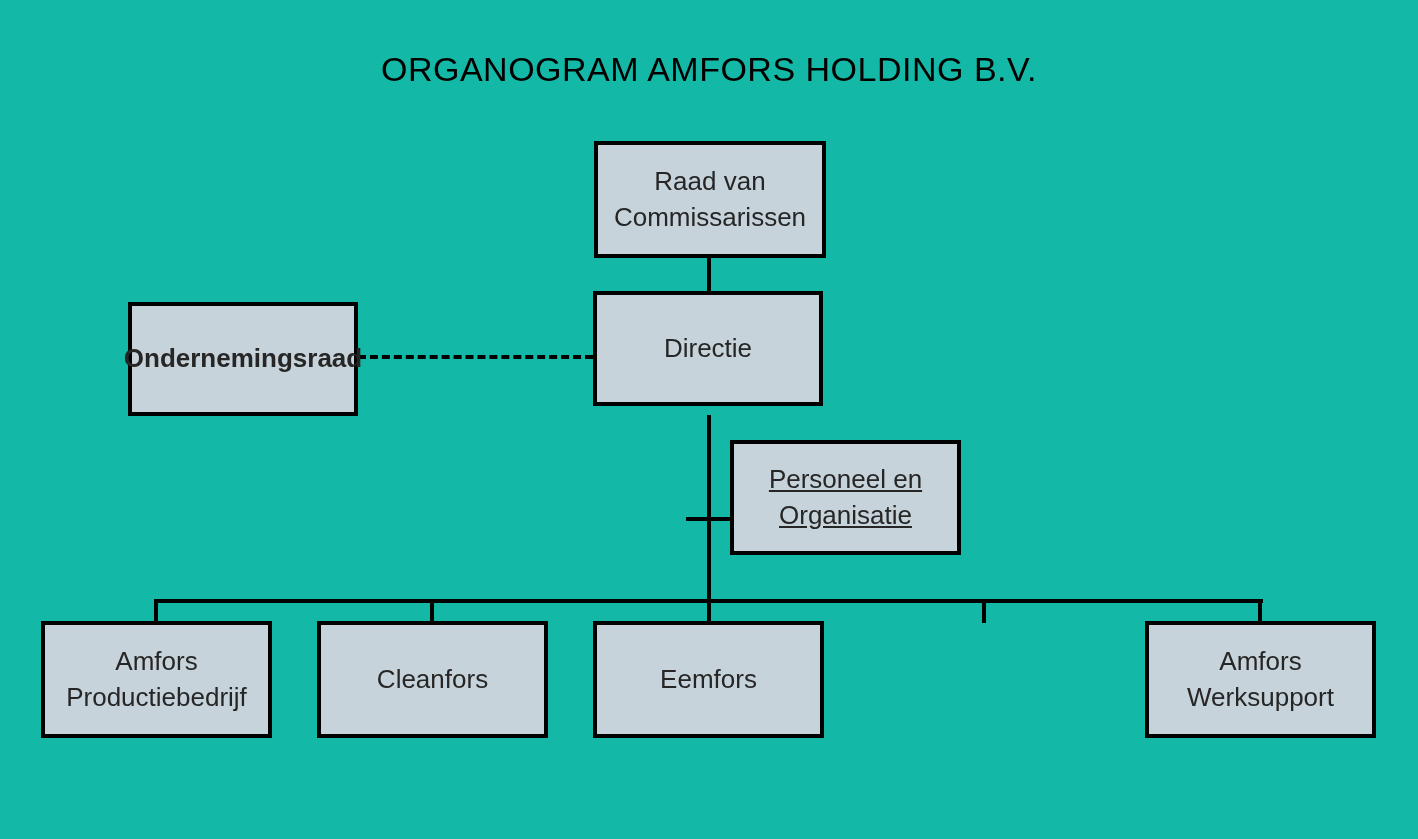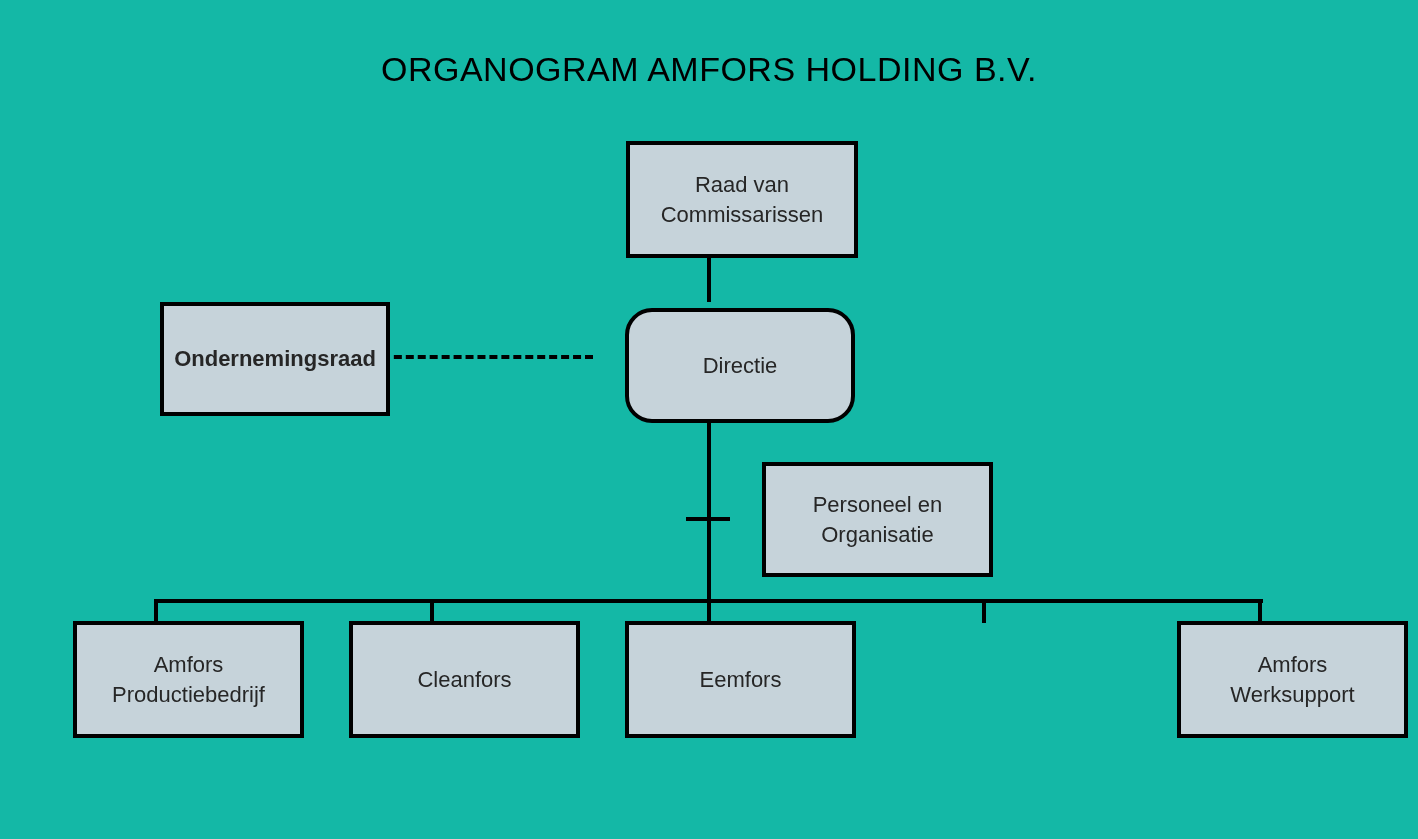--- a/index.html
+++ b/index.html
@@ -29,42 +29,41 @@
   .node {
     position: absolute;
     box-sizing: border-box;
     background: #c6d3da;
     border: 4px solid #000000;
     color: #262626;
     display: flex;
     align-items: center;
     justify-content: center;
     text-align: center;
-    font-size: 22px;
+    font-size: 26px;
     line-height: 1.36;
     white-space: pre-line;
-    margin-left: 32px;
   }
   .conn {
     position: absolute;
     background: #000000;
   }
   .conn-dashed {
     position: absolute;
     height: 0;
     border-top: 4px dashed #000000;
     background: transparent;
   }
 
   
   .n-rvc        { left: 594px;  top: 141px; width: 232px; height: 117px; }
   .n-or         { left: 128px;  top: 302px; width: 230px; height: 114px; font-weight: bold; }
-  .n-directie   { left: 593px;  top: 308px; width: 230px; height: 115px; border-radius: 27px; }
+  .n-directie   { left: 593px;  top: 291px; width: 230px; height: 115px; }
   .n-finance    { left: 454px;  top: 462px; width: 232px; height: 115px; }
-  .n-personeel  { left: 730px;  top: 462px; width: 231px; height: 115px; }
+  .n-personeel  { left: 730px;  top: 440px; width: 231px; height: 115px; text-decoration: underline; }
   .n-prod       { left: 41px;   top: 621px; width: 231px; height: 117px; }
   .n-cleanfors  { left: 317px;  top: 621px; width: 231px; height: 117px; }
   .n-eemfors    { left: 593px;  top: 621px; width: 231px; height: 117px; }
   .n-metafors   { left: 869px;  top: 621px; width: 231px; height: 117px; }
   .n-werk       { left: 1145px; top: 621px; width: 231px; height: 117px; }
 
   
   .c-rvc-dir    { left: 707px;  top: 258px; width: 4px;    height: 44px; }
   .c-or-dir     { left: 358px;  top: 355px; width: 235px; }
   .c-dir-down   { left: 707px;  top: 415px; width: 4px;    height: 208px; }

